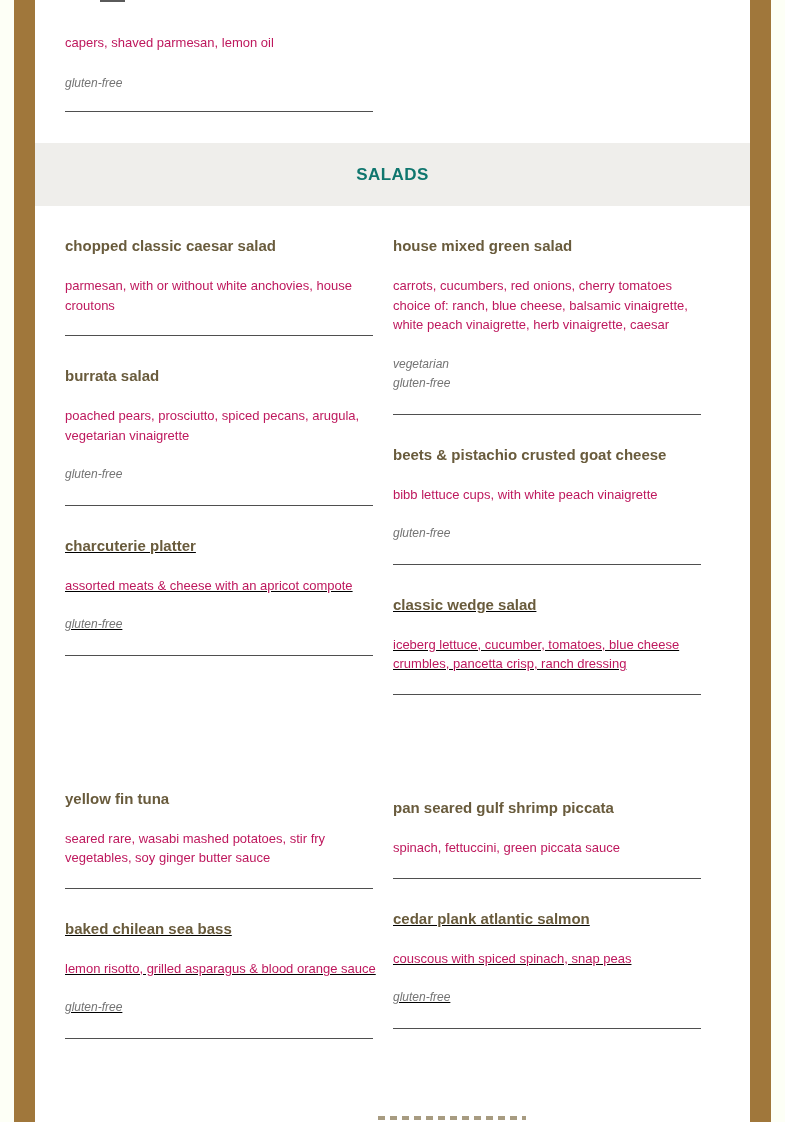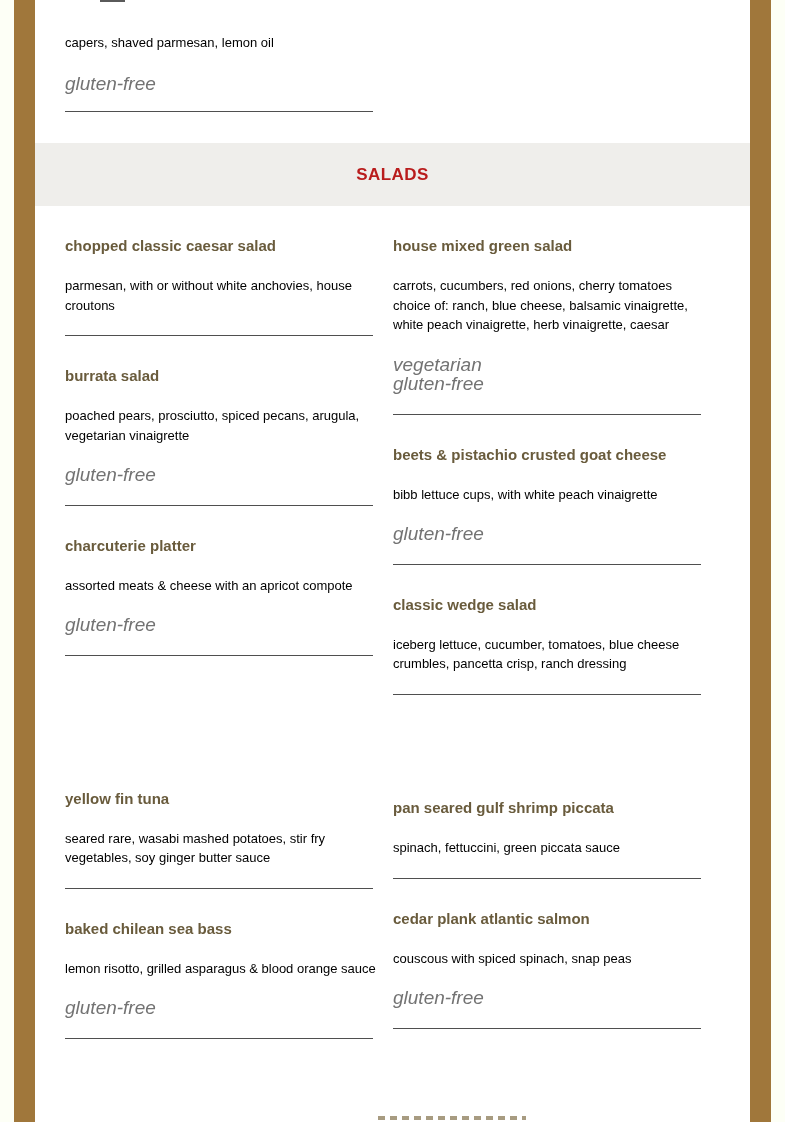--- a/index.html
+++ b/index.html
@@ -63,49 +63,49 @@
     height: 63px;
     background: #efeeeb;
     display: flex;
     align-items: center;
     justify-content: center;
   }
   .banner-title {
     margin: 0;
     font-size: 17px;
     font-weight: 700;
-    color: #b91c1c;
+    color: #0f766e;
     letter-spacing: 0.4px;
   }
   .cols {
     display: flex;
     gap: 20px;
     padding: 31px 29px 64px 30px;
   }
   .cols.last { padding-bottom: 0; align-items: center; }
   .col { width: 308px; flex: 0 0 308px; }
   .menu-item { margin-bottom: 31px; }
-  .menu-item:last-child { margin-bottom: 0; }
+  .menu-item:last-child { margin-bottom: 0; text-decoration: underline; }
   .item-title {
     margin: 0;
     font-size: 15px;
     font-weight: 700;
     line-height: 18px;
     color: #695b3c;
   }
   .item-desc {
     margin: 21px 0 0 0;
     font-size: 13px;
     line-height: 19.5px;
-    color: #000000;
+    color: #be185d;
     white-space: pre;
   }
   .item-tags {
     margin: 20px 0 0 0;
-    font-size: 19px;
+    font-size: 12px;
     line-height: 19.5px;
     font-style: italic;
     color: #737373;
   }
   .item-tags span { display: block; }
   .divider {
     margin-top: 20px;
     border: 0;
     border-top: 1px solid #4f4f4f;
     height: 0;

